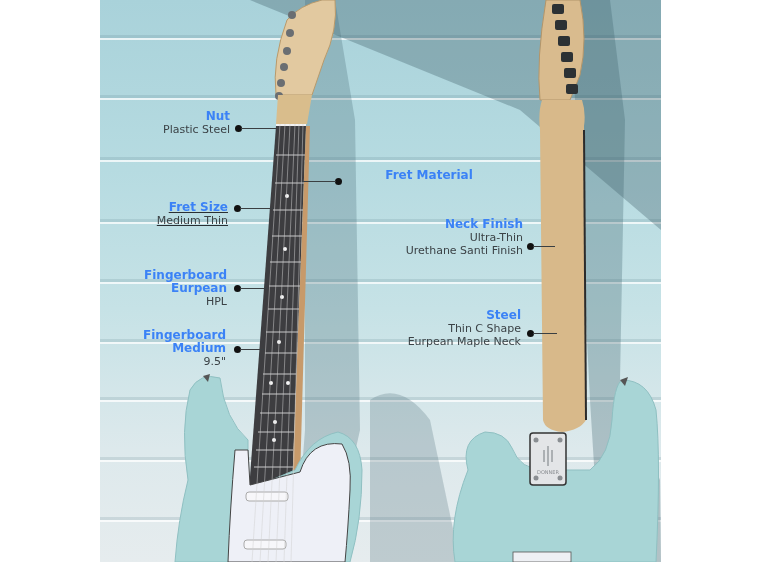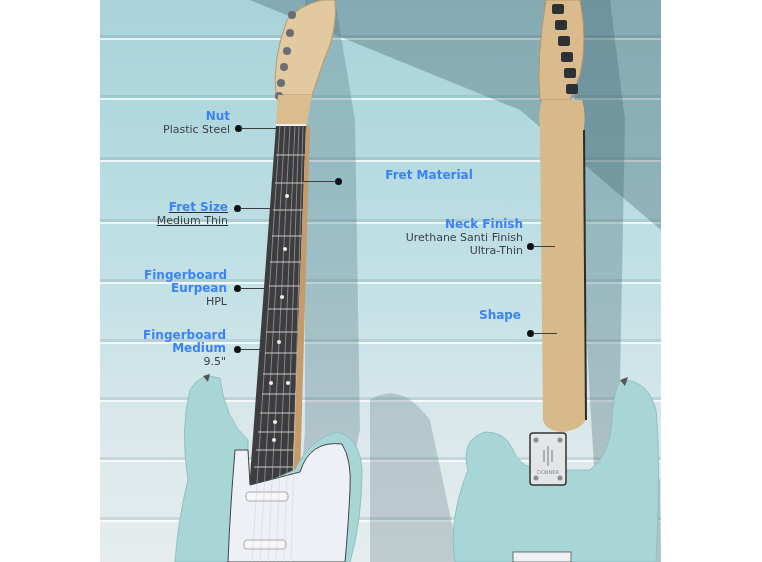--- a/index.html
+++ b/index.html
@@ -181,23 +181,25 @@
 <div class="label right-align" style="left:120px; top:329px; width:106px;">
   <span class="t">Fingerboard</span>
   <span class="t">Medium</span>
   <span class="s">9.5"</span>
 </div>
 <div class="dot" style="left:234px; top:346px;"></div>
 <div class="leader" style="left:240px; top:349px; width:24px;"></div>
 
 <div class="label right-align" style="left:380px; top:218px; width:143px;">
   <span class="t">Neck Finish</span>
+  <span class="s">Ultra-Thin</span>
   <span class="s">Urethane Santi Finish</span>
-  <span class="s">Ultra-Thin</span>
 </div>
 <div class="dot" style="left:527px; top:243px;"></div>
 <div class="leader" style="left:533px; top:246px; width:22px;"></div>
 
 <div class="label right-align" style="left:380px; top:309px; width:141px;">
-  <span class="t">Shape</span>
+  <span class="t">Steel</span>
+  <span class="s">Thin C Shape</span>
+  <span class="s">Eurpean Maple Neck</span>
 </div>
 <div class="dot" style="left:527px; top:330px;"></div>
 <div class="leader" style="left:533px; top:333px; width:24px;"></div>
 
 </body></html>

